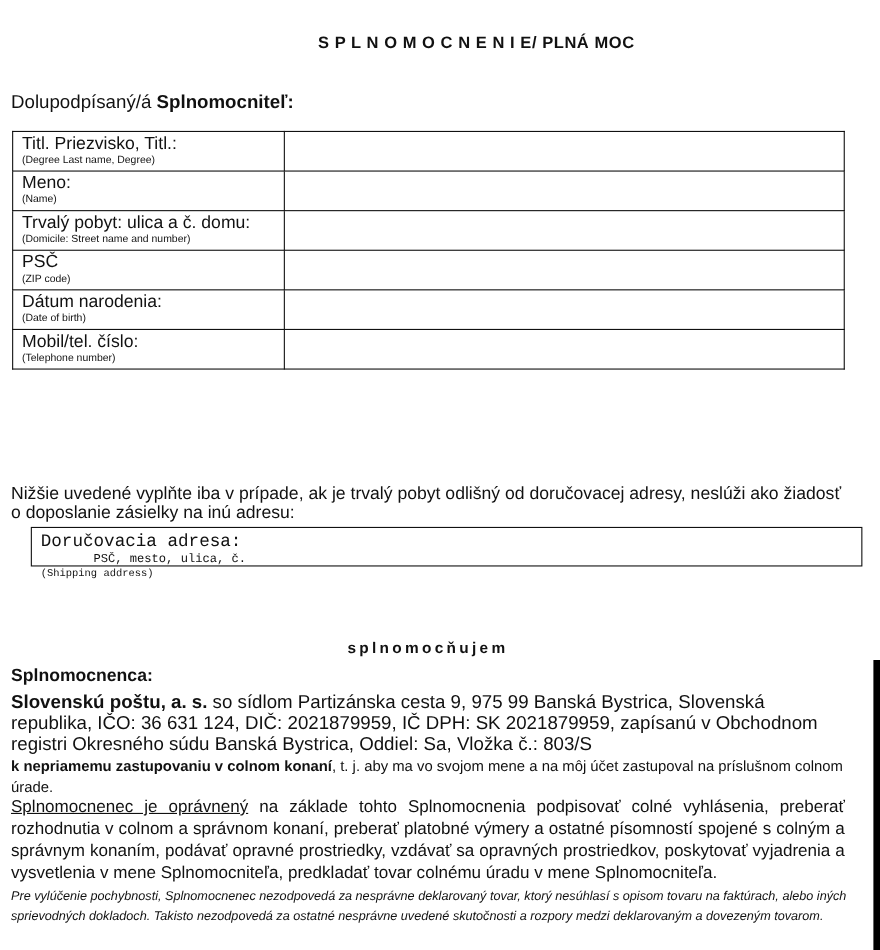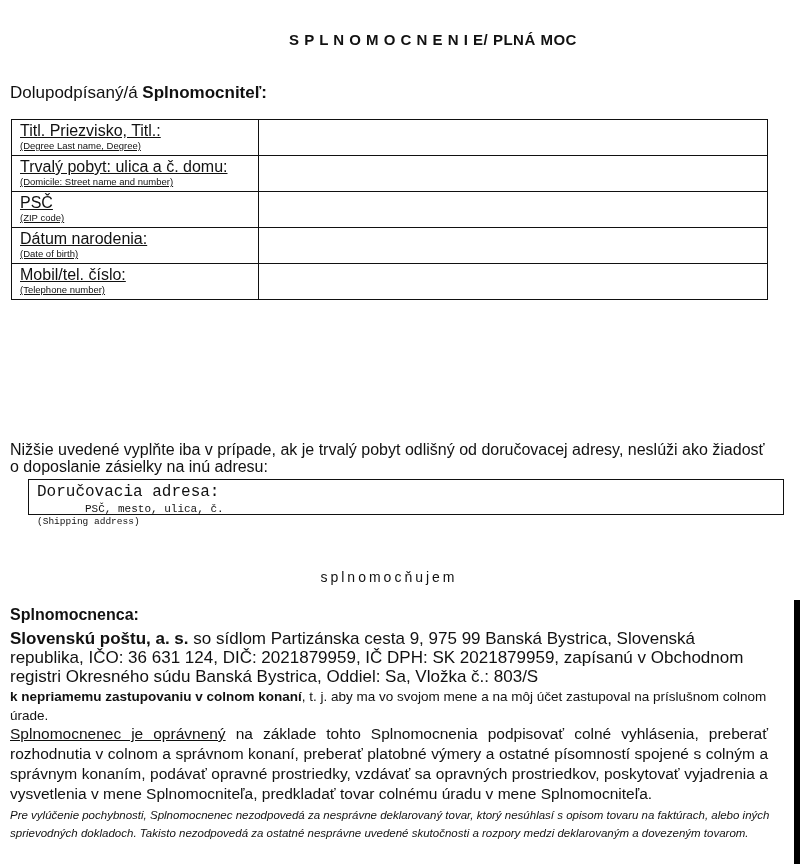--- a/index.html
+++ b/index.html
@@ -11,21 +11,20 @@
     position: absolute; top: 31px; left: 0; width: 778px; text-align: center;
     font-weight: bold; font-size: 15px; letter-spacing: 0.5px; padding-left: 44px;
   }
   .intro {
     position: absolute; top: 83px; left: 10px; font-size: 17px;
   }
   .intro b { font-weight: bold; }
   table.form {
     position: absolute; top: 119px; left: 11px; width: 757px;
     border-collapse: collapse;
-    text-decoration: underline;
   }
   table.form td {
     border: 1.5px solid #111; padding: 0 0 0 8px; vertical-align: top;
     height: 36px; box-sizing: border-box;
   }
   table.form td.val { width: 509px; padding: 0; }
   .lbl-main { font-size: 16px; line-height: 19px; display: block; margin-top: 1px; }
   .lbl-sub { font-size: 9.5px; line-height: 12px; display: block; }
   tr.short td { height: 24px; }
   .note {
@@ -33,22 +32,22 @@
     font-size: 16px; line-height: 17px;
   }
   .shipbox {
     position: absolute; top: 479px; left: 28px; width: 756px; height: 36px;
     border: 1.5px solid #111; box-sizing: border-box; padding: 2px 8px; font-family: Liberation Mono, monospace;
   }
   .shipbox .lbl-main { font-size: 16px; line-height: 19px; }
   .shipbox .lbl-mid { font-size: 11px; line-height: 14px; display: block; padding-left: 48px; }
   .shipbox .lbl-sub { font-size: 9.5px; line-height: 12px; }
   .subtitle {
-    position: absolute; top: 569px; left: 0; width: 778px; text-align: center;
-    font-weight: normal; font-size: 14px; letter-spacing: 3px;
+    position: absolute; top: 581px; left: 0; width: 778px; text-align: center;
+    font-weight: bold; font-size: 14px; letter-spacing: 3px;
   }
   .agent-h {
     position: absolute; top: 606px; left: 10px; font-weight: bold; font-size: 16px;
   }
   .p1 {
     position: absolute; top: 629px; left: 10px; width: 758px;
     font-size: 17px; line-height: 19px;
   }
   .p2 {
     position: absolute; top: 687px; left: 10px; width: 758px;
@@ -75,20 +74,27 @@
 <div class="intro">
   <span>Dolupodpísaný/á </span><b>Splnomocniteľ:</b>
 </div>
 
 <table class="form">
   <tbody>
       <tr>
     <td>
       <span class="lbl-main">Titl. Priezvisko, Titl.:</span>
       <span class="lbl-sub">(Degree Last name, Degree)</span>
+    </td>
+    <td class="val"></td>
+  </tr>
+  <tr>
+    <td>
+      <span class="lbl-main">Meno:</span>
+      <span class="lbl-sub">(Name)</span>
     </td>
     <td class="val"></td>
   </tr>
   <tr>
     <td>
       <span class="lbl-main">Trvalý pobyt: ulica a č. domu:</span>
       <span class="lbl-sub">(Domicile: Street name and number)</span>
     </td>
     <td class="val"></td>
   </tr>

